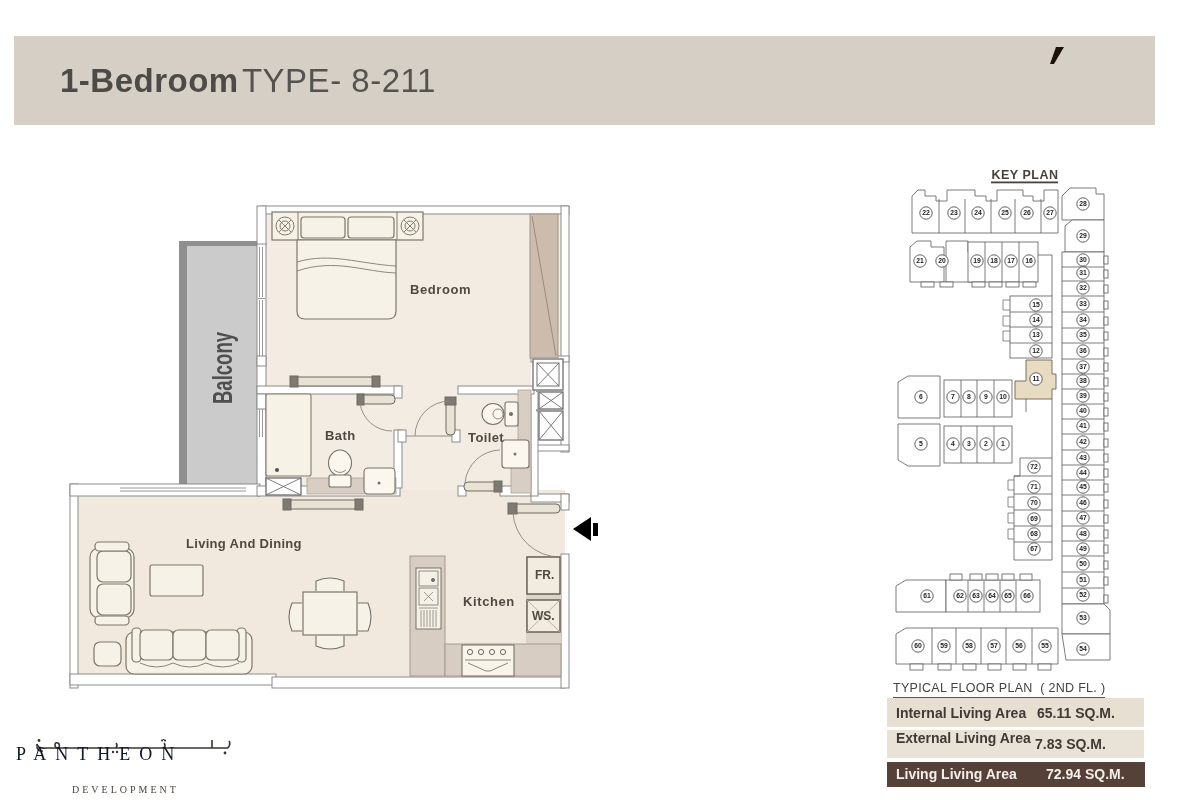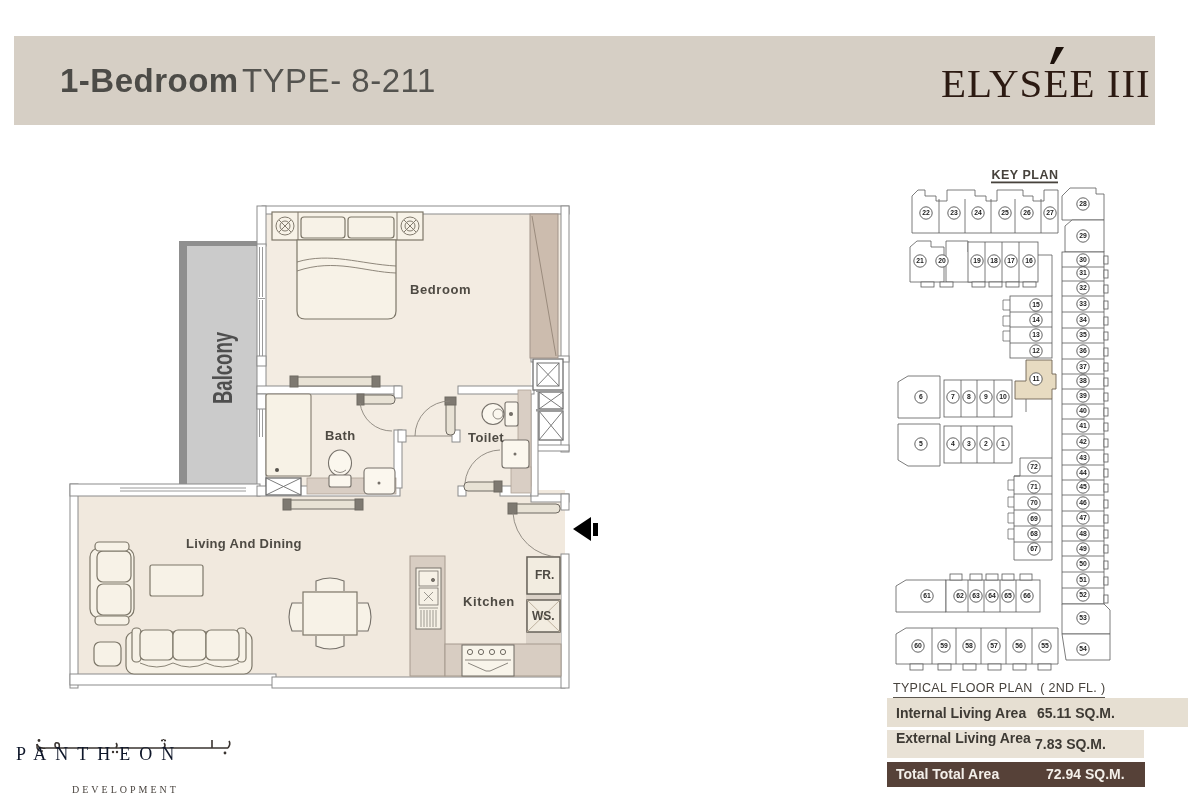--- a/index.html
+++ b/index.html
@@ -7,21 +7,20 @@
   .abs{position:absolute;}
 </style>
 </head>
 <body>
 <div style="position:relative;width:1200px;height:800px;">
 
 <div class="abs" style="left:14px;top:36px;width:1141px;height:89px;background:#d6cfc5;"></div>
 
 <div class="abs" style="left:60px;top:62px;font-size:33px;color:#4c4b47;letter-spacing:0.5px;"><b>1-Bedroom</b><span style="color:#54534f;"> TYPE- 8-211</span></div>
 
-<div class="abs" style="left:941px;top:59px;font-family:'Liberation Serif',serif;font-size:41px;color:#2c1a12;letter-spacing:1px;">ELYSEE III</div>
 
 <svg class="abs" style="left:1040px;top:47px;" width="30" height="18" viewBox="0 0 30 18">
       <polygon points="16,0 24,0 14,17 10,17" fill="#1d120c"></polygon>
     </svg>
 
 <svg class="abs" style="left:0;top:0;" width="1200" height="800" viewBox="0 0 1200 800">
 
 <path d="M262,210 L562,210 L562,358 L531,358 L531,390 L262,390 Z" fill="#f3ece2"></path>
 
 <rect x="262" y="388" width="140" height="102" fill="#f3ece2"></rect>
@@ -617,32 +616,32 @@
 <circle cx="1083" cy="618" r="6.2" fill="#ffffff" stroke="#3a3a3a" stroke-width="0.8"></circle>
           <text x="1083" y="620.3" text-anchor="middle" font-family="Liberation Sans,sans-serif" font-size="6.8" font-weight="bold" fill="#1a1a1a">53</text>
 <circle cx="1083" cy="649" r="6.2" fill="#ffffff" stroke="#3a3a3a" stroke-width="0.8"></circle>
           <text x="1083" y="651.3" text-anchor="middle" font-family="Liberation Sans,sans-serif" font-size="6.8" font-weight="bold" fill="#1a1a1a">54</text>
 </g>
 </g>
 </svg>
 
 <div class="abs" style="left:893px;top:681px;font-size:12.5px;font-weight:normal;color:#47423c;letter-spacing:0.3px;border-bottom:2px solid #5a554e;padding-bottom:2px;">TYPICAL FLOOR PLAN&nbsp; ( 2ND FL. )</div>
 
-<div class="abs" style="left:887px;top:698px;width:257px;height:29px;background:#e6dfd2;color:#3e3a34;font-size:14px;padding-left:44px;">
+<div class="abs" style="left:887px;top:698px;width:257px;height:29px;background:#e6dfd2;color:#3e3a34;font-size:14px;">
       <span style="position:absolute;left:9px;top:7px;font-weight:bold;">Internal Living Area</span>
       <span style="position:absolute;left:150px;top:7px;font-weight:bold;">65.11 SQ.M.</span>
     </div>
 
 <div class="abs" style="left:887px;top:730px;width:257px;height:28px;background:#e9e2d6;color:#3e3a34;font-size:14px;">
       <span style="position:absolute;left:9px;top:0;font-weight:bold;">External Living Area</span>
       <span style="position:absolute;left:148px;top:6px;font-weight:bold;">7.83 SQ.M.</span>
     </div>
 
 <div class="abs" style="left:887px;top:762px;width:258px;height:25px;background:#564138;color:#f3efe9;font-size:14px;">
-      <span style="position:absolute;left:9px;top:4px;font-weight:bold;">Total Total Area</span>
+      <span style="position:absolute;left:9px;top:4px;font-weight:bold;">Living Living Area</span>
       <span style="position:absolute;left:148px;top:4px;font-weight:bold;margin-left:11px;">72.94 SQ.M.</span>
     </div>
 
 <div class="abs" style="left:16px;top:730px;width:220px;height:65px;">
 
 <svg class="abs" style="left:0;top:9px;" width="216" height="18" viewBox="0 0 216 18">
 <g stroke="#3a3430" stroke-width="1.6" fill="none">
 <path d="M212,9 q3,-4 1,-7 M212,9 L30,9"></path>
 <path d="M196,9 L196,1"></path>
 <path d="M148,9 q2,-3 0,-5"></path>

